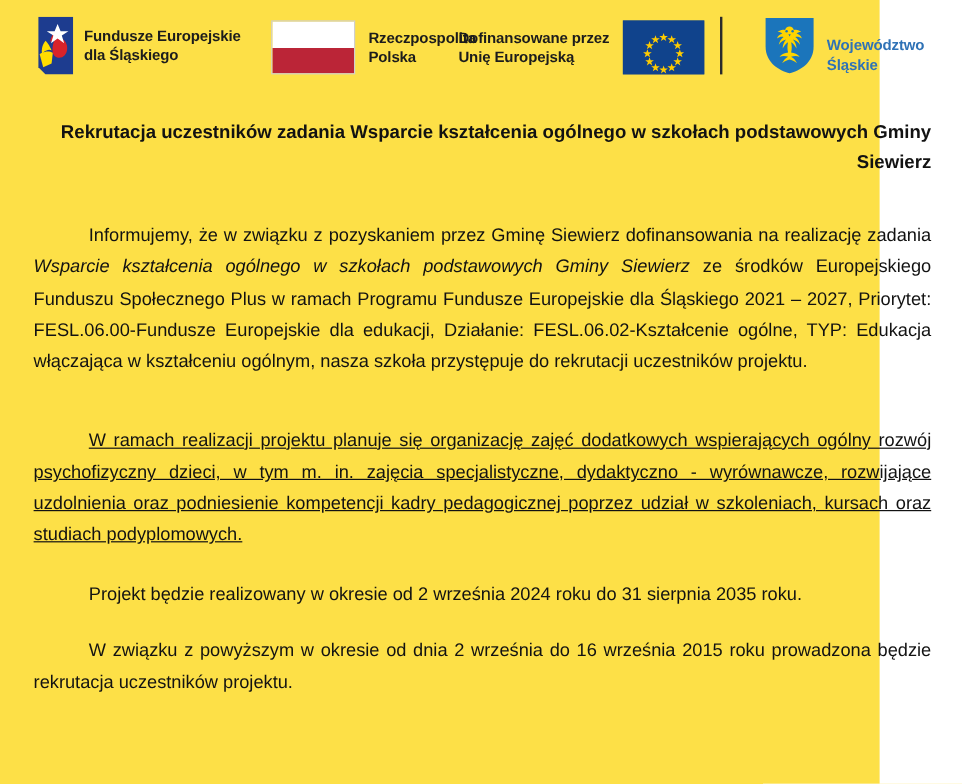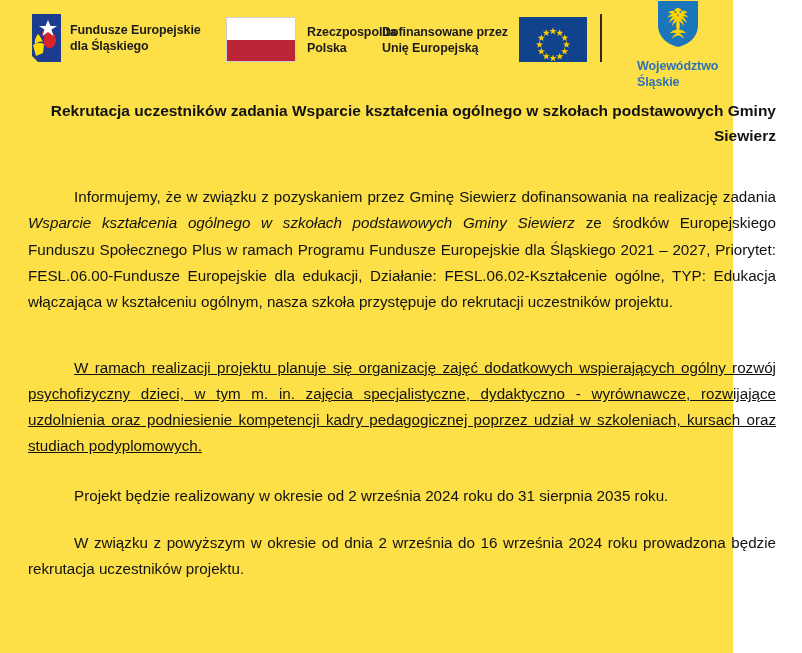--- a/index.html
+++ b/index.html
@@ -108,25 +108,24 @@
     top: 14px;
     width: 2px;
     height: 48px;
     background: #2b2b2b;
   }
 
   
   #ws-logo {
     position: absolute;
     left: 637px;
-    top: 0;
-    display: flex;
-    align-items: center;
+    top: 14px;
+    display: flex;
+    align-items: flex-end;
     gap: 10px;
-    flex-direction: column;
   }
   .ws-shield {
     width: 42px;
     height: 48px;
     display: block;
   }
   .ws-text {
     font-family: "Liberation Sans", sans-serif;
     font-size: 12.5px;
     font-weight: 700;
@@ -249,17 +248,17 @@
   <div class="doc-body">
 
     <h1 class="doc-heading"><span>Rekrutacja uczestników zadania </span><b>Wsparcie kształcenia ogólnego w szkołach podstawowych Gminy Siewierz</b></h1>
 
     <p class="para" id="paragraph-intro"><span>Informujemy, że w związku z pozyskaniem przez Gminę Siewierz dofinansowania na realizację zadania </span><i>Wsparcie kształcenia ogólnego w szkołach podstawowych Gminy Siewierz</i><span> ze środków Europejskiego Funduszu Społecznego Plus w ramach Programu Fundusze Europejskie dla Śląskiego 2021 – 2027, Priorytet: FESL.06.00-Fundusze Europejskie dla edukacji, Działanie: FESL.06.02-Kształcenie ogólne, TYP: Edukacja włączająca w kształceniu ogólnym, nasza szkoła przystępuje do rekrutacji uczestników projektu.</span></p>
 
     <p class="para" id="paragraph-scope">W ramach realizacji projektu planuje się organizację zajęć dodatkowych wspierających ogólny rozwój psychofizyczny dzieci, w tym m. in. zajęcia specjalistyczne, dydaktyczno - wyrównawcze, rozwijające uzdolnienia oraz podniesienie kompetencji kadry pedagogicznej poprzez udział w szkoleniach, kursach oraz studiach podyplomowych.</p>
 
     <p class="para" id="paragraph-period">Projekt będzie realizowany w okresie od 2 września 2024 roku do 31 sierpnia 2035 roku.</p>
 
-    <p class="para" id="paragraph-recruitment">W związku z powyższym w okresie od dnia 2 września do 16 września  2024 roku prowadzona będzie rekrutacja uczestników projektu.</p>
+    <p class="para" id="paragraph-recruitment">W związku z powyższym w okresie od dnia 2 września do 16 września  2015 roku prowadzona będzie rekrutacja uczestników projektu.</p>
 
 
   </div>
 </div>
 
 </body></html>

